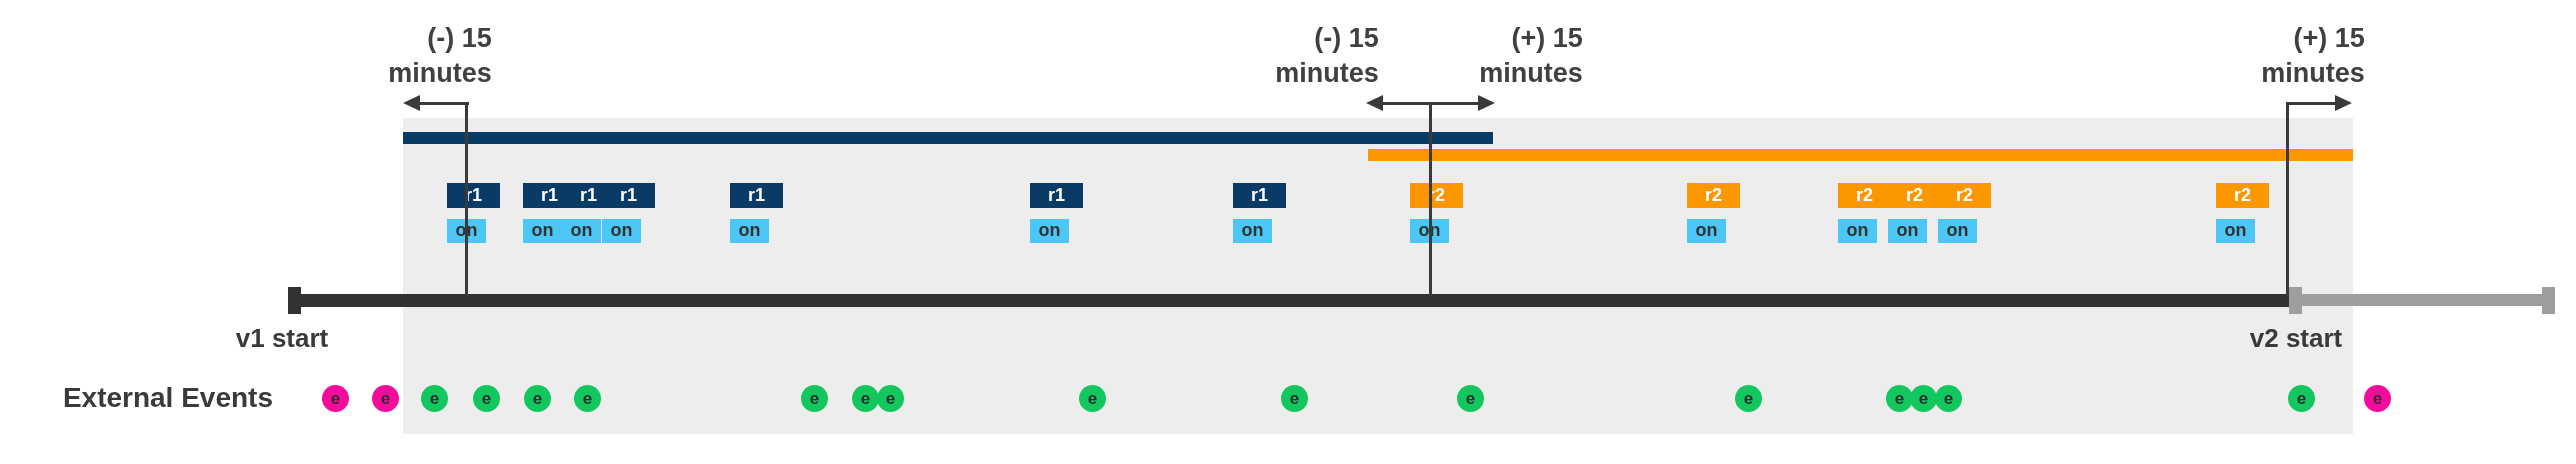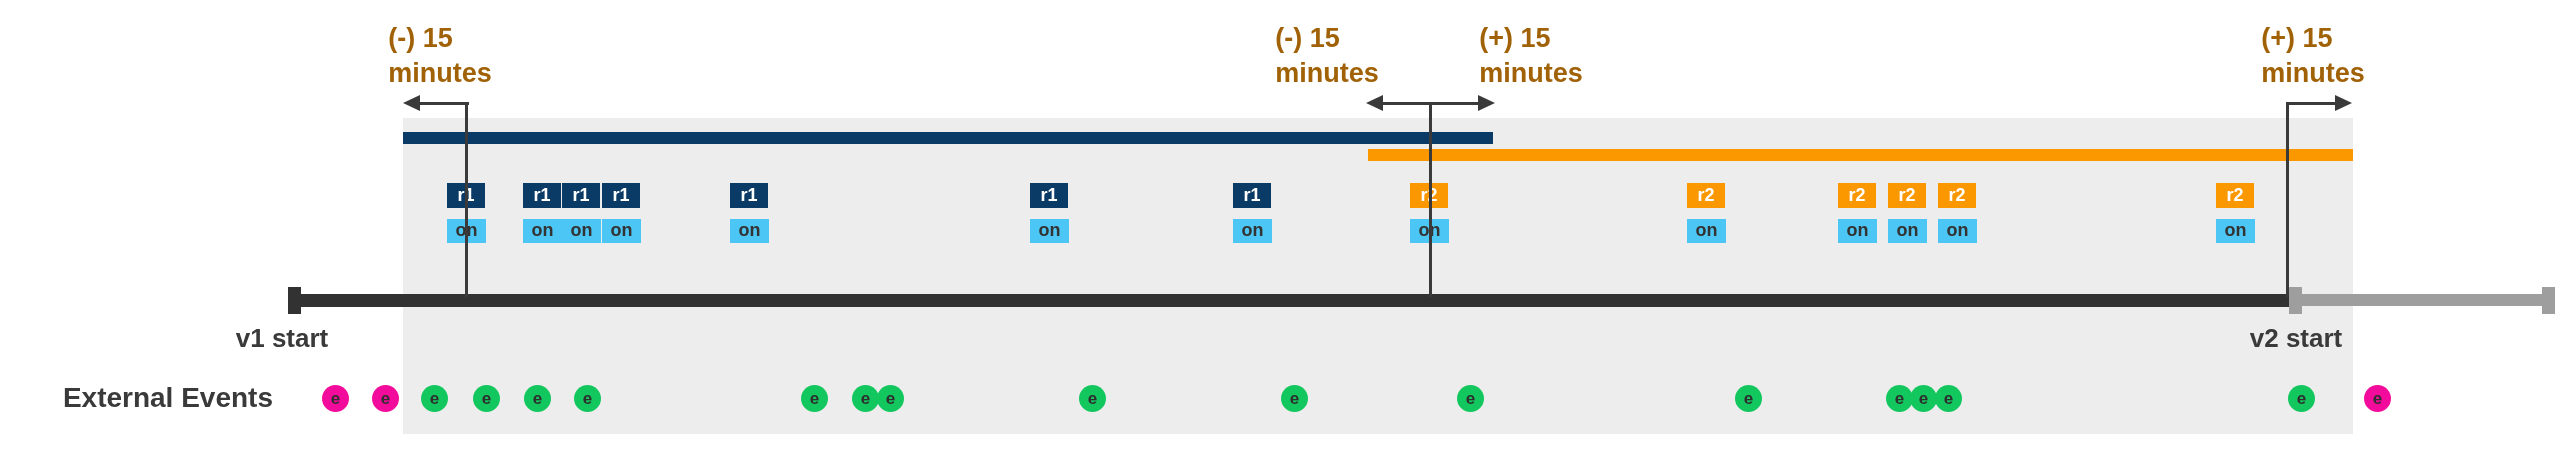--- a/index.html
+++ b/index.html
@@ -13,35 +13,35 @@
   
   .bar{height:12.2px;z-index:2;}
   .bar-r1{left:403px;top:132px;width:1090px;background:#0a3a66;}
   .bar-r2{left:1368px;top:149px;width:985px;background:#fb9800;}
   
   .aline{height:2.8px;background:#3a3a3a;top:102px;z-index:6;}
   .vline{width:2.8px;background:#3a3a3a;top:102px;height:195px;z-index:5;}
   .head{width:0;height:0;top:95px;z-index:6;}
   .head-left{border-top:8.5px solid transparent;border-bottom:8.5px solid transparent;border-right:17px solid #3a3a3a;}
   .head-right{border-top:8.5px solid transparent;border-bottom:8.5px solid transparent;border-left:17px solid #3a3a3a;}
-  .hdr{top:20.7px;transform:translateX(-50%);text-align:left;font-size:27px;line-height:35px;font-weight:600;color:#a16207;white-space:pre;z-index:7;}
+  .hdr{top:20.7px;transform:translateX(-50%);text-align:right;font-size:27px;line-height:35px;font-weight:600;color:#404040;white-space:pre;z-index:7;}
   
   .tl-dark{left:291px;top:294px;width:1999px;height:13px;background:#323232;z-index:3;}
   .tl-gray{left:2290px;top:294px;width:264px;height:12.2px;background:#9e9e9e;z-index:3;}
   .tick{width:13px;height:27px;top:287px;z-index:4;}
   .tick-dark{background:#323232;}
   .tick-gray{background:#9e9e9e;}
   .vlabel{top:323px;transform:translateX(-50%);font-size:26px;font-weight:600;color:#3a3a3a;white-space:pre;z-index:7;}
   
   .rowlabel{font-size:28px;font-weight:600;color:#3a3a3a;text-align:right;white-space:pre;z-index:7;}
   .rowlabel-imp{left:0;width:271px;top:191px;}
   .rowlabel-ext{left:0;width:273px;top:382px;}
   
   .imp{position:absolute;width:39px;z-index:4;}
-  .rbox{width:38px;height:25.4px;top:183px;display:flex;align-items:center;justify-content:center;
+  .rbox{width:53px;height:25.4px;top:183px;display:flex;align-items:center;justify-content:center;
         color:#ffffff;font-size:18px;font-weight:600;z-index:4;}
   .onbox{width:39px;height:23.5px;top:219px;display:flex;align-items:center;justify-content:center;
          background:#4cc6f5;color:#333333;font-size:18px;font-weight:600;z-index:4;}
   
   .dot{width:27px;height:27px;top:385px;border-radius:50%;display:flex;align-items:center;justify-content:center;
        color:#2e2e2e;font-size:17px;font-weight:600;z-index:4;}
 </style>
 </head>
 <body>
 

